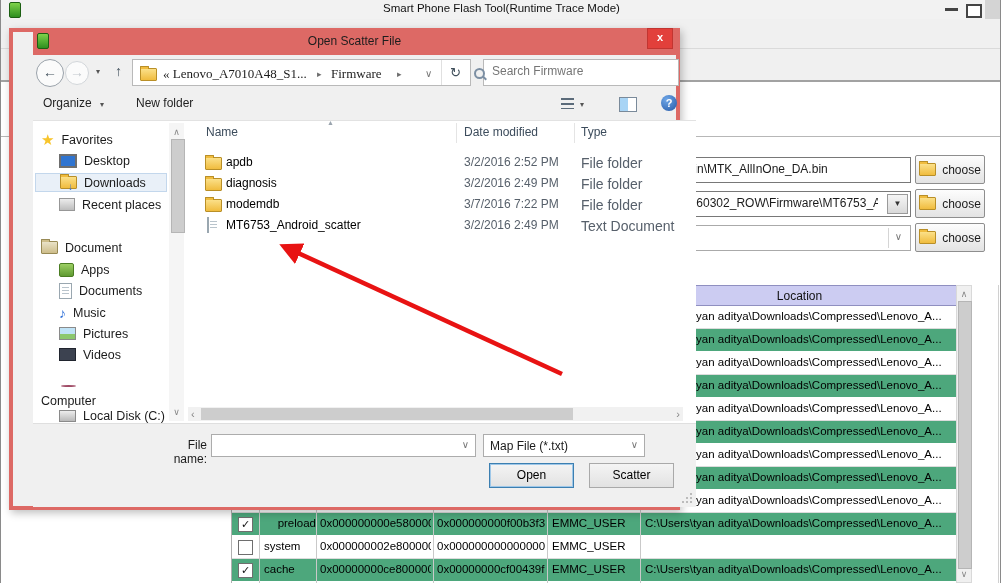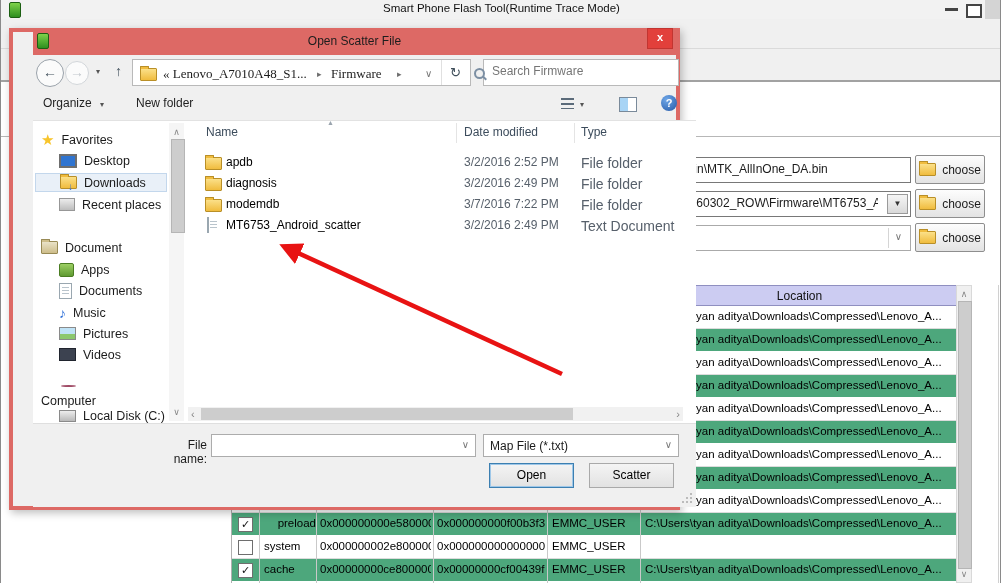--- a/index.html
+++ b/index.html
@@ -353,21 +353,21 @@
           <span class="abs" style="right:3px;top:1px;color:#868686;font-size:11px;">›</span>
         </div>
       </div>
 
       <div class="footer">
         <span class="abs" style="left:118px;top:14px;width:56px;text-align:right;">File name:</span>
         <div class="abs combo" style="left:178px;top:10px;width:265px;height:23px;">
           <input style="position: absolute; left: 4px; top: 2px; width: 235px; border: none; outline: none; font-size: 12px; background: transparent;" value="">
           <span class="abs" style="right:6px;top:4px;color:#777;font-size:10px;">∨</span>
         </div>
-        <div class="abs combo" style="left:450px;top:10px;width:196px;height:23px;">
+        <div class="abs combo" style="left:450px;top:10px;width:162px;height:23px;">
           <span class="abs nowrap" style="left:6px;top:4px;width:160px;">Map File (*.txt)</span>
           <span class="abs" style="right:6px;top:4px;color:#777;font-size:10px;">∨</span>
         </div>
         <div class="btn primary" style="left:456px;top:39px;">Open</div>
         <div class="btn" style="left:556px;top:39px;">Scatter</div>
         <div class="grip"></div>
       </div>
     </div>
   </div>
 

